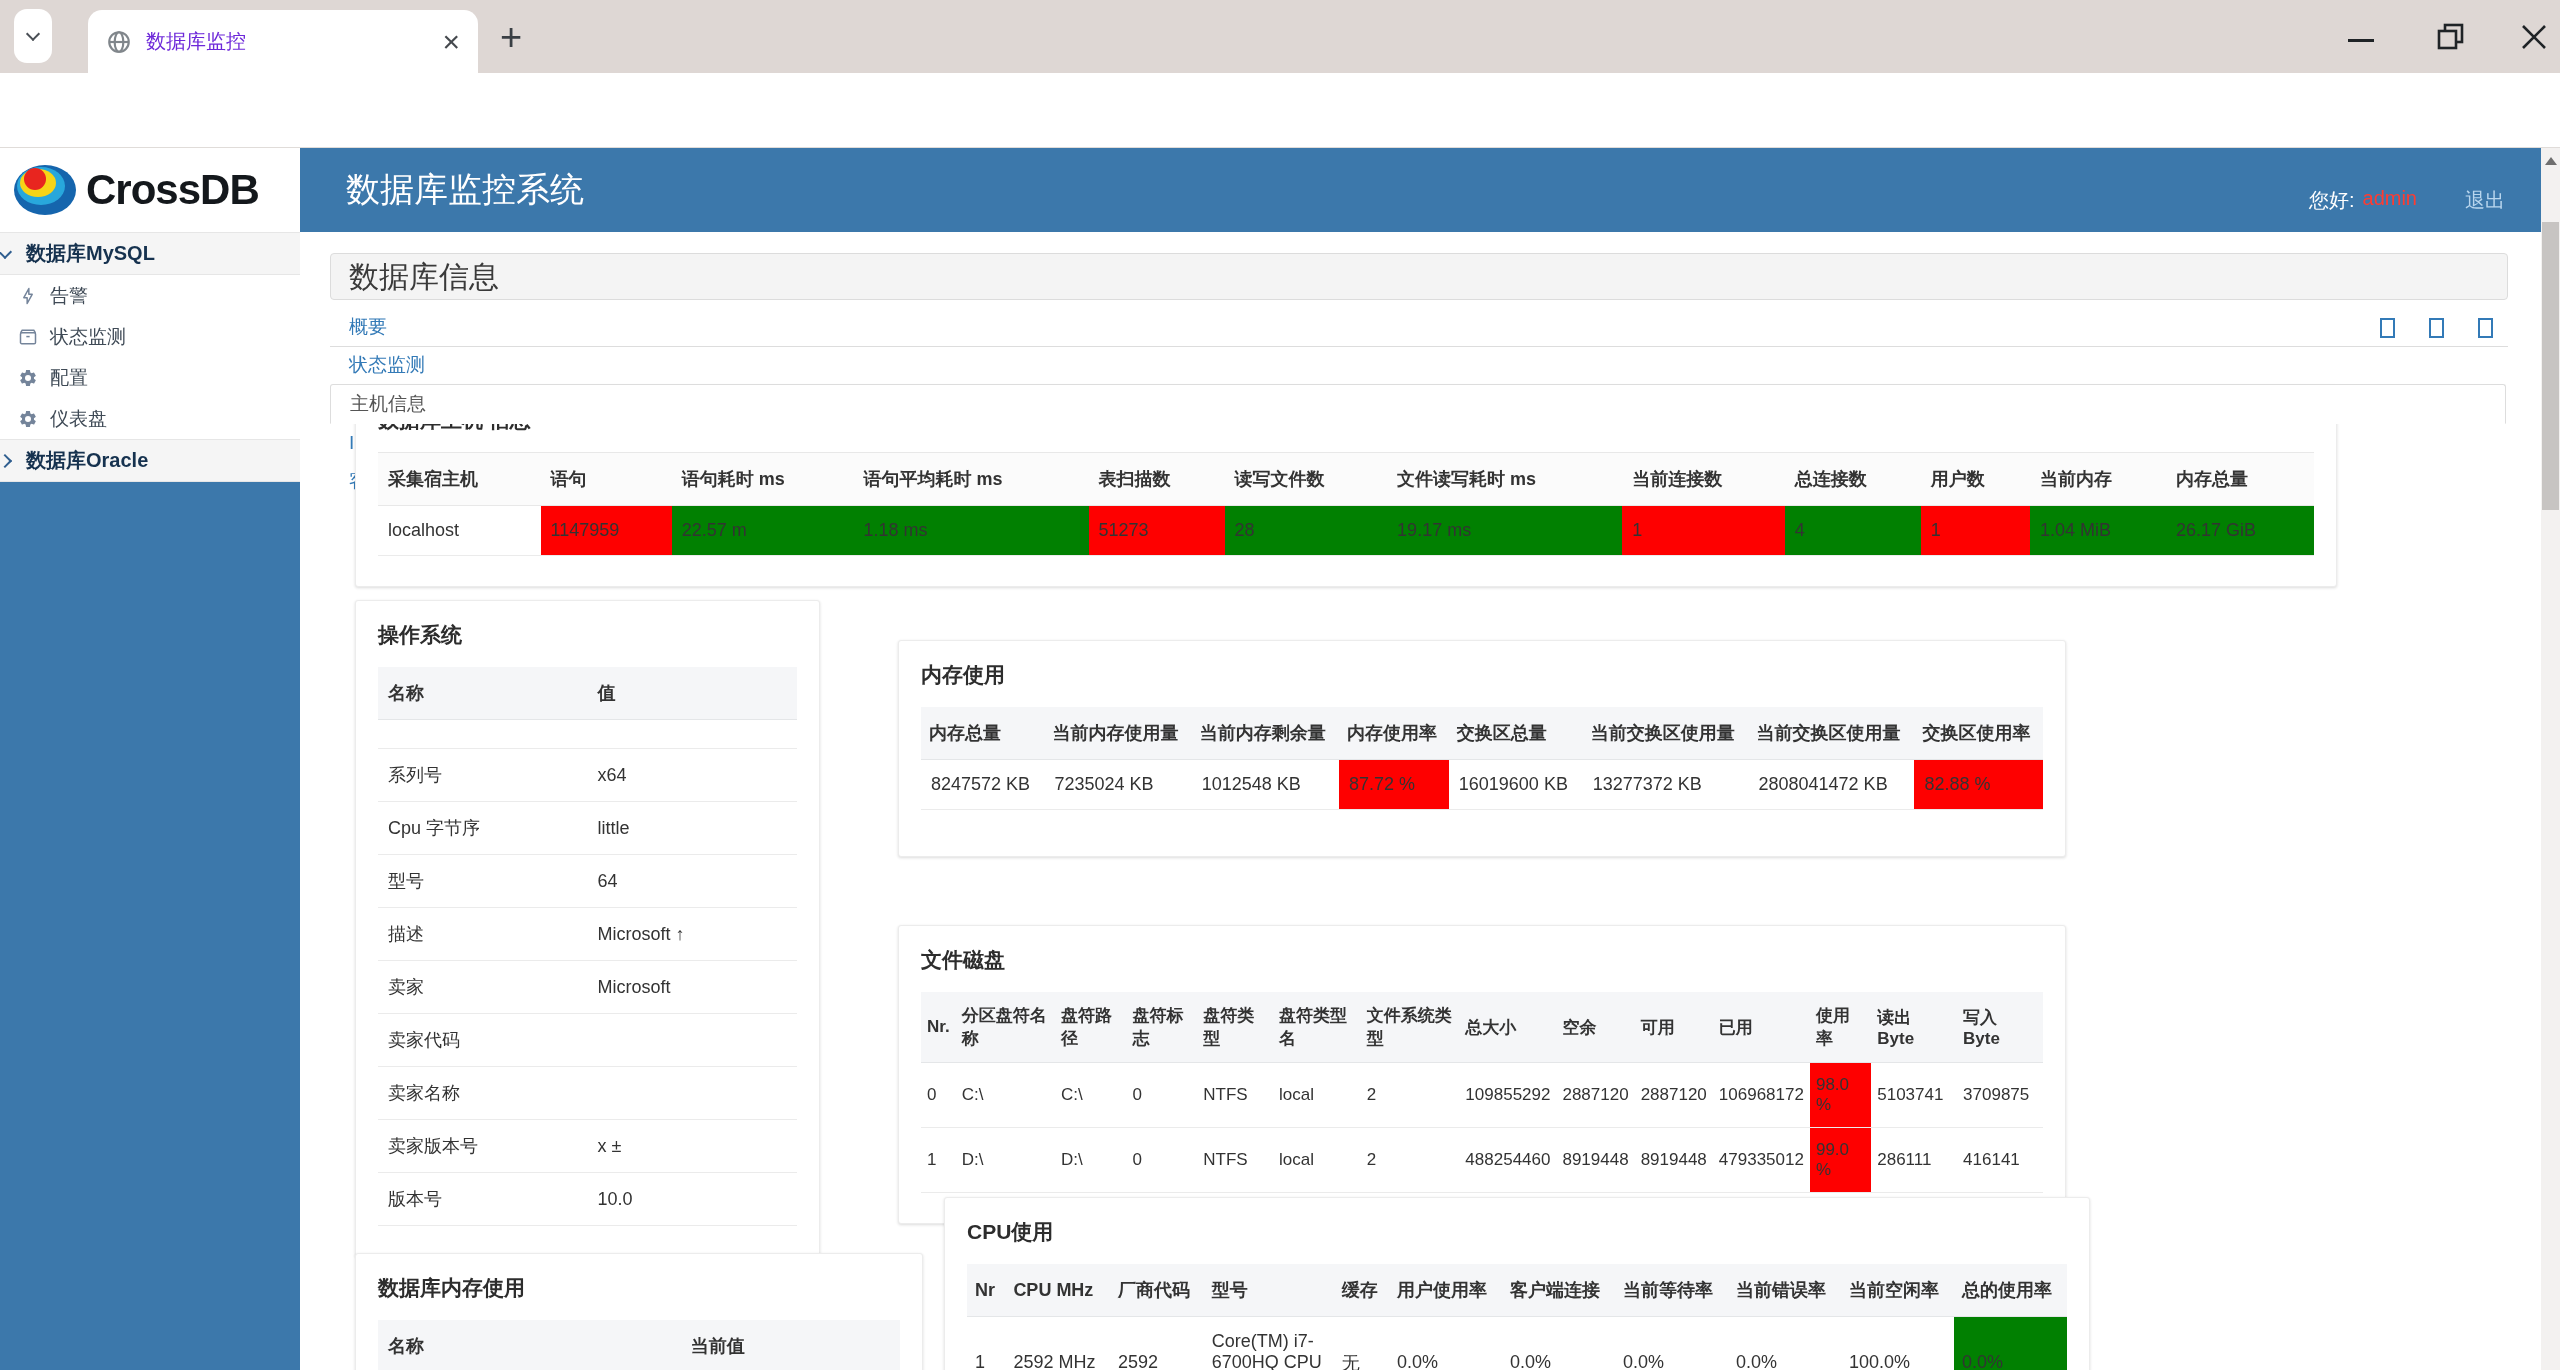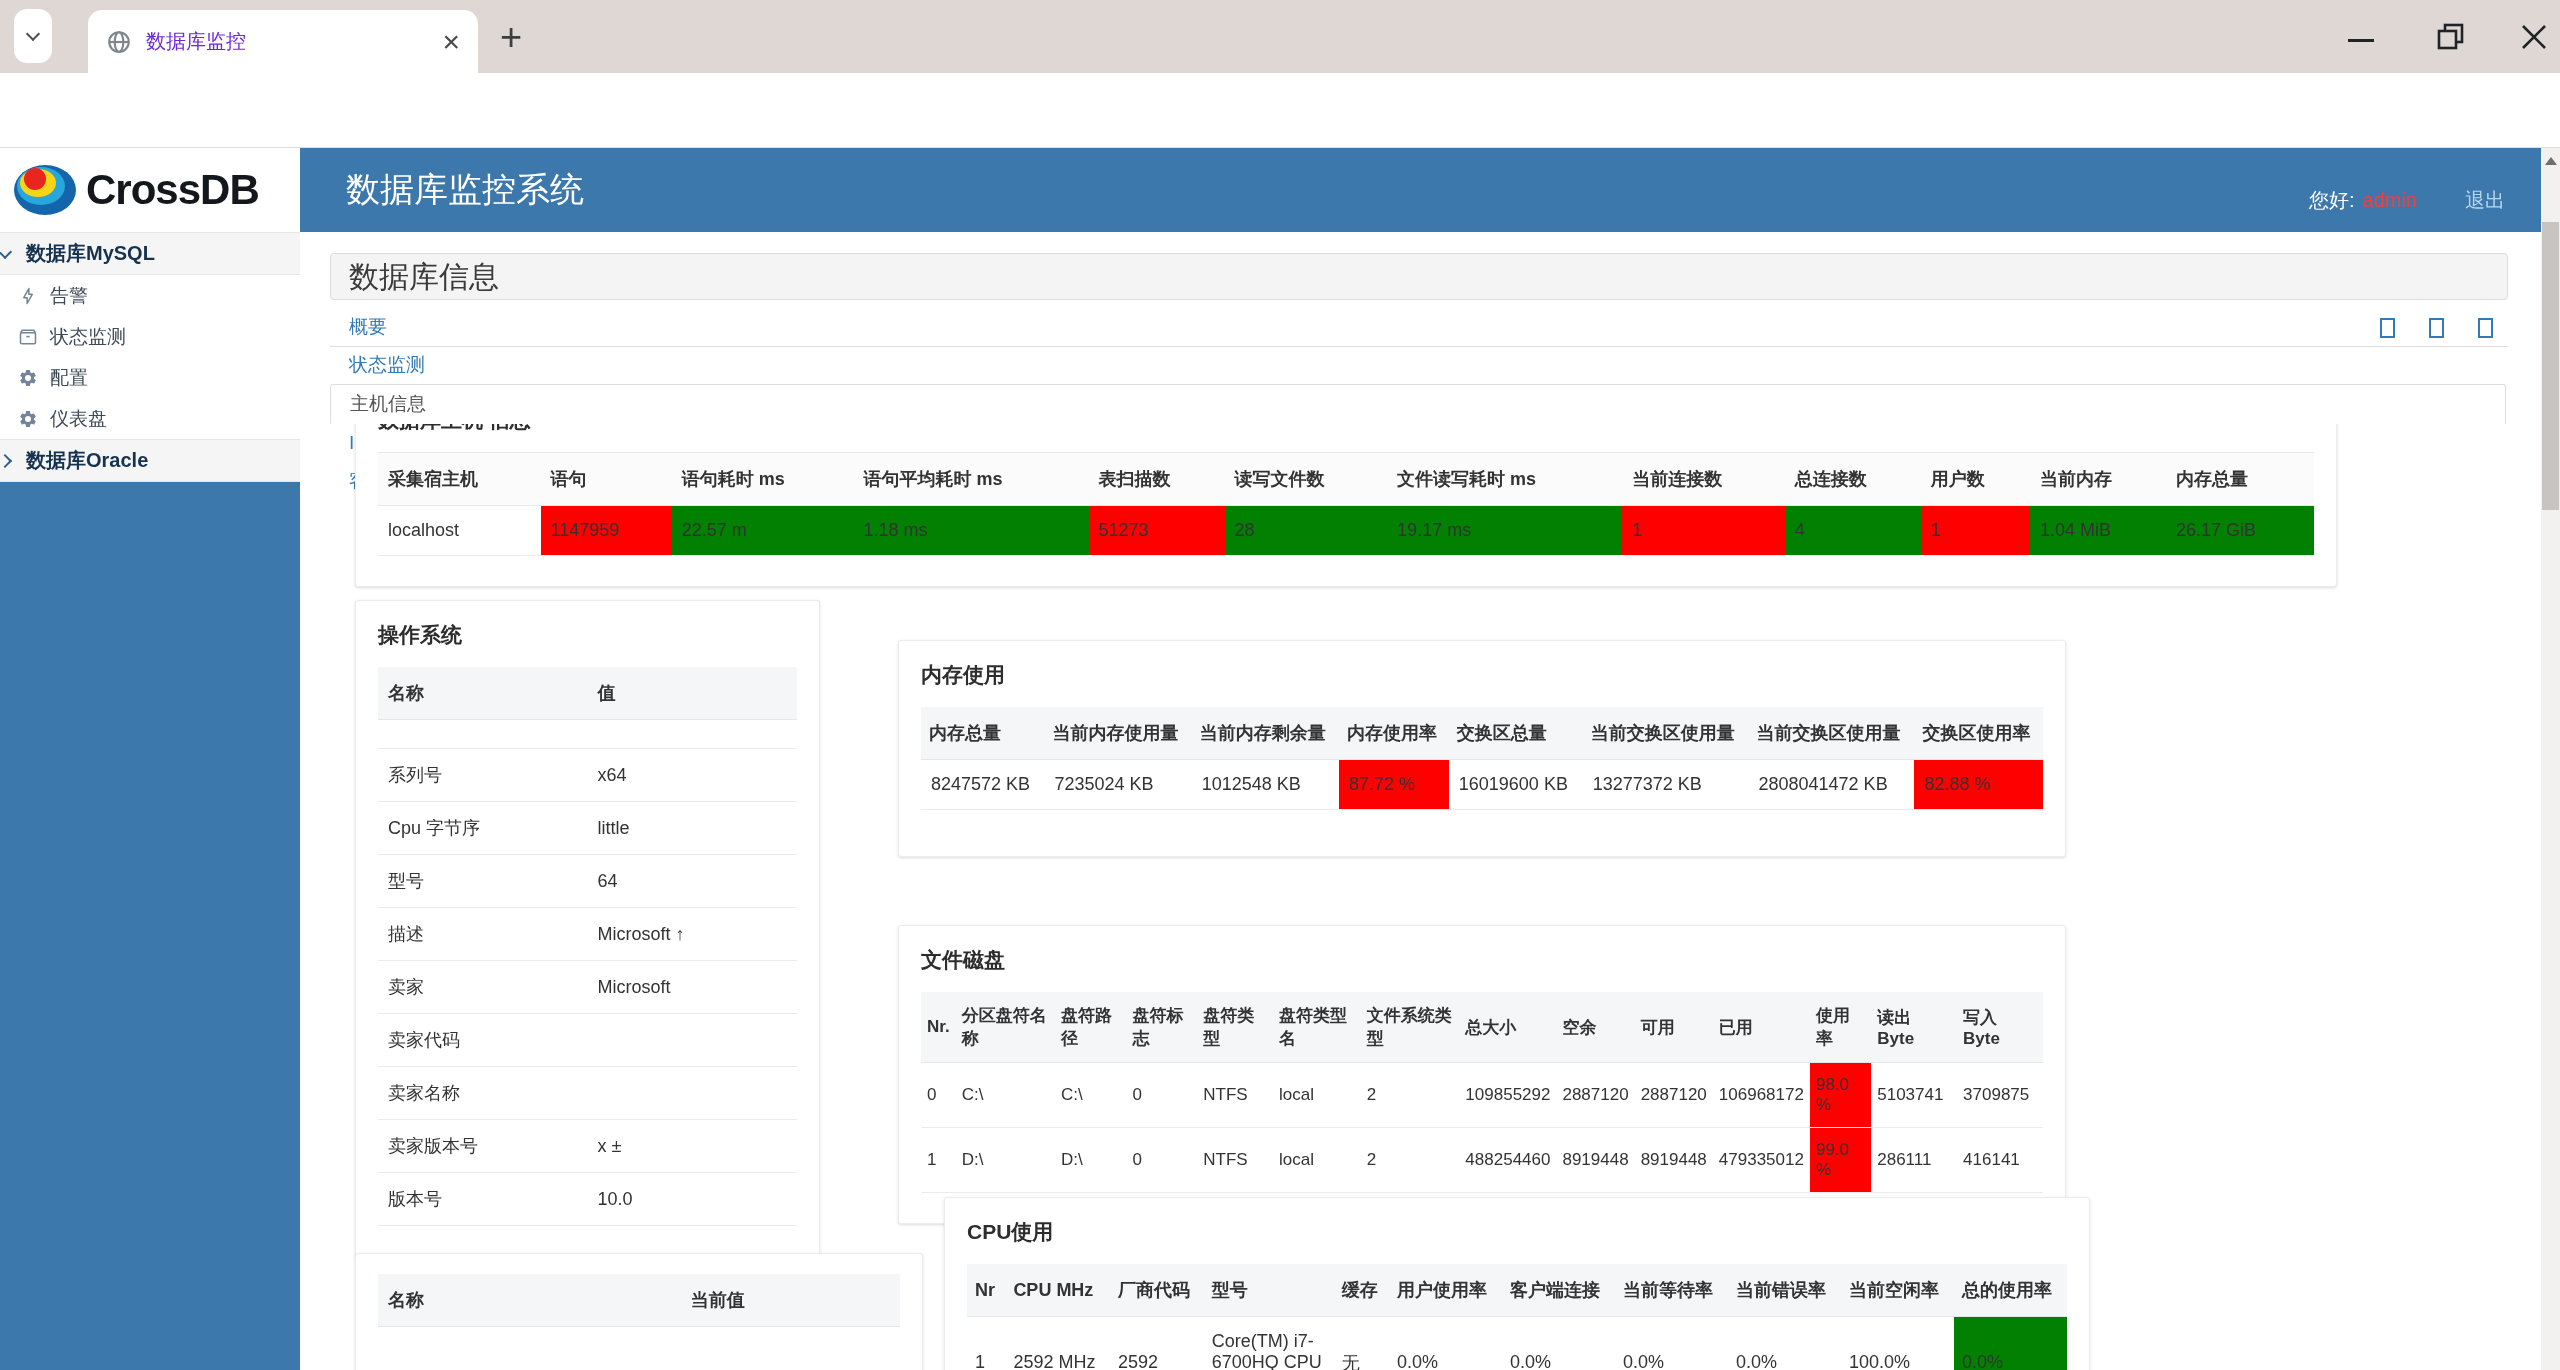--- a/index.html
+++ b/index.html
@@ -39,21 +39,21 @@
   .menu { position:absolute; left:0; top:84px; width:300px; background:#fff; }
   .sgroup { height:43px; display:flex; align-items:center; background:#f5f5f5; border-top:1px solid #e6e6e6; border-bottom:1px solid #e6e6e6;
     font-weight:bold; font-size:20px; color:#16324f; }
   .sgroup .gchev { width:10px; height:10px; border-right:2px solid #2f5e8f; border-bottom:2px solid #2f5e8f; margin-right:16px; }
   .gchev.down { transform:rotate(45deg); margin-top:-4px; }
   .gchev.right { transform:rotate(-45deg); }
   .sitem { height:41px; display:flex; align-items:center; padding-left:18px; font-size:19px; color:#3f4a56; background:#fff; }
   .sitem svg { margin-right:12px; }
   .appheader { position:absolute; left:300px; top:0; width:2241px; height:84px; background:#3c78ab; display:flex; align-items:center; }
   .apptitle { margin-left:46px; font-size:34px; color:#fff; }
-  .userbox { margin-left:auto; margin-right:36px; font-size:20px; display:flex; align-items:center;margin-top:20px; }
+  .userbox { margin-left:auto; margin-right:36px; font-size:20px; display:flex; align-items:flex-start;margin-top:20px; }
   .greet { color:#fff; }
   .uname { color:#ff3b30; margin-left:8px; }
   .logout { color:#b9d6ee; margin-left:48px; }
   .content { position:absolute; left:300px; top:84px; width:2241px; height:1138px; background:#fff; }
   .panelbar { position:absolute; left:30px; top:21px; width:2178px; height:47px; background:#f4f4f4; border:1px solid #dcdcdc;
     border-radius:4px; font-size:30px; color:#3a3a3a; line-height:45px; padding-left:18px; }
   .tabs { position:absolute; left:30px; top:76px; width:2178px; height:39px; border-bottom:1px solid #ddd; display:flex;flex-direction:column; }
   .tabitem { font-size:19px; color:#337ab7; line-height:38px; padding:0 19px; margin-right:2px; }
   .tabitem.active { background:#fff; border:1px solid #ddd; border-bottom:1px solid #fff; color:#555;
     height:51px; position:relative; top:0px; z-index:2; border-radius:3px 3px 0 0; }
@@ -419,20 +419,21 @@
               <td>479335012</td>
               <td class="c-red">99.0 %</td>
               <td>286111</td>
               <td>416141</td>
             </tr>
           </tbody>
         </table>
     </div>
 
     <div class="card" style="left:55px; top:1021px; width:568px; height:200px;">
+      <div class="card-title">数据库内存使用</div>
       <table class="dbmem-table">
           <thead>
             <tr>
               <th>名称</th>
               <th>当前值</th>
             </tr>
           </thead>
         </table>
     </div>
 

